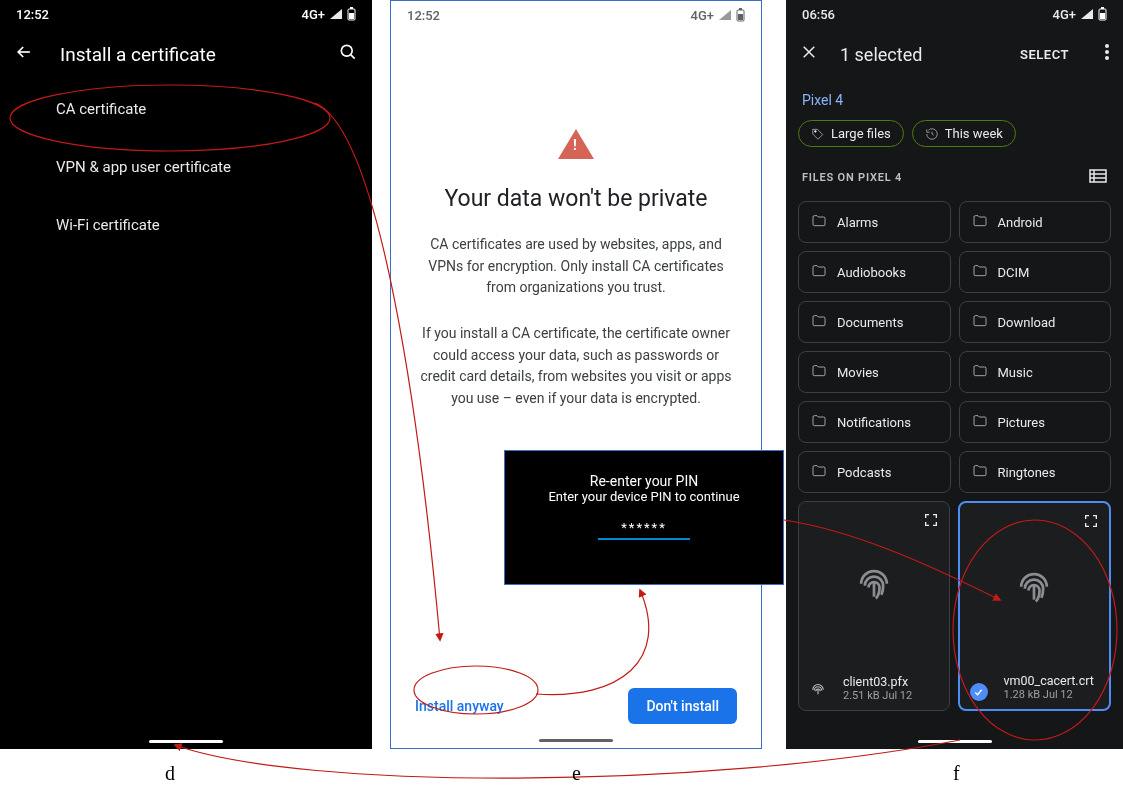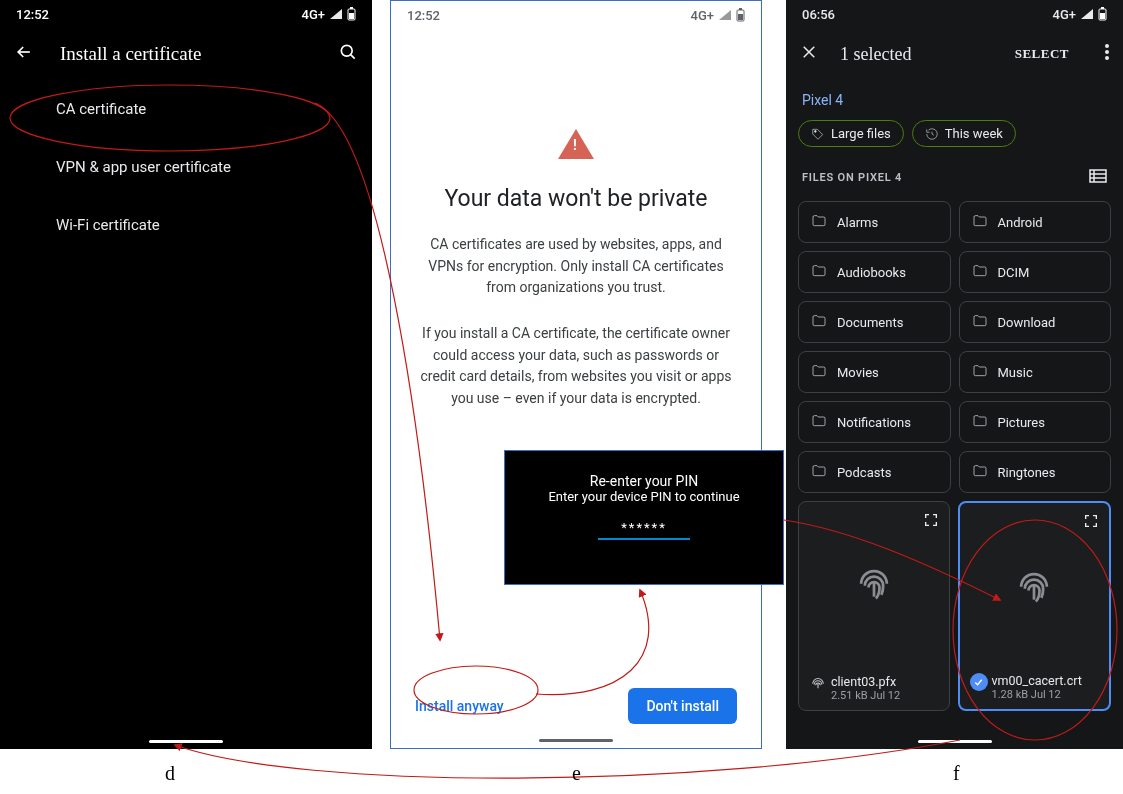--- a/index.html
+++ b/index.html
@@ -29,21 +29,20 @@
     font-weight: 500;
     padding: 0 16px;
   }
   .status-right { display:flex; align-items:center; gap:4px; }
   .header-bar {
     height: 52px;
     display: flex;
     align-items: center;
     padding: 0 14px;
     gap: 26px;
-    font-family: Liberation Serif, serif;
   }
   .header-bar .title { font-size: 19px; font-weight: 400; flex:1; }
   .icon-back { font-size: 20px; }
   .icon-search { font-size: 20px; }
   .list-item {
     padding: 20px 56px;
     font-size: 15px;
     color: #e8eaed;
   }
   
@@ -121,21 +120,21 @@
   .file-tile {
     flex:1; border:1px solid #3c4043; border-radius:8px;
     height:210px; position:relative; background:#1b1d1f;
     display:flex; flex-direction:column; justify-content:flex-end;
   }
   .file-tile.sel { border:2px solid #4e8df5; }
   .expand-icon { position:absolute; top:10px; right:10px; }
   .expand-icon svg { width:16px; height:16px; }
   .file-thumb { width:44px; height:44px; position:absolute; top:58px; left:50%; transform:translateX(-50%); }
   .file-tile.sel .file-thumb { top:60px; }
-  .file-footer { display:flex; align-items:flex-start; gap:4px; padding:8px 10px; }
+  .file-footer { display:flex; align-items:flex-end; gap:16px; padding:8px 10px; }
   .file-meta-name { font-size:12.5px; }
   .file-meta-sub { font-size:11px; color:#9aa0a6; }
   .fp-small svg { width:18px; height:18px; }
   .check-bubble { width:18px; height:18px; background:#4e8df5; border-radius:50%; display:flex; align-items:center; justify-content:center; }
   .check-bubble svg { width:11px; height:11px; }
   
   svg.overlay {
     position:absolute; left:0; top:0; width:1123px; height:794px;
     pointer-events:none;
   }

